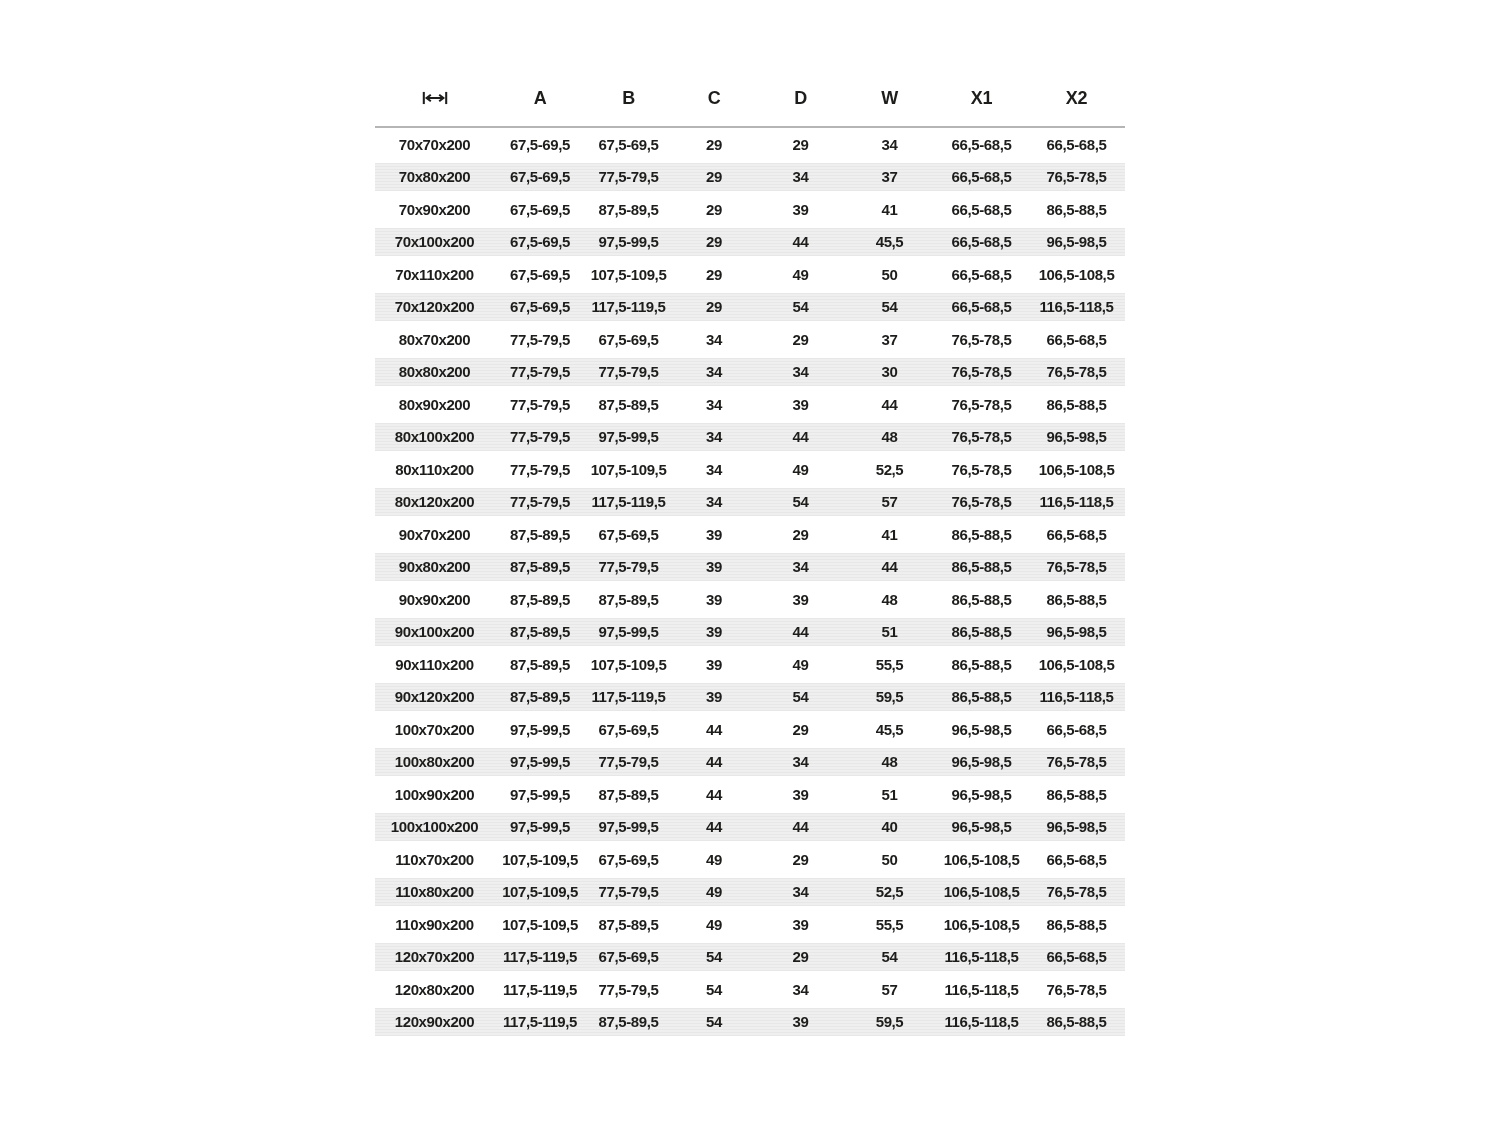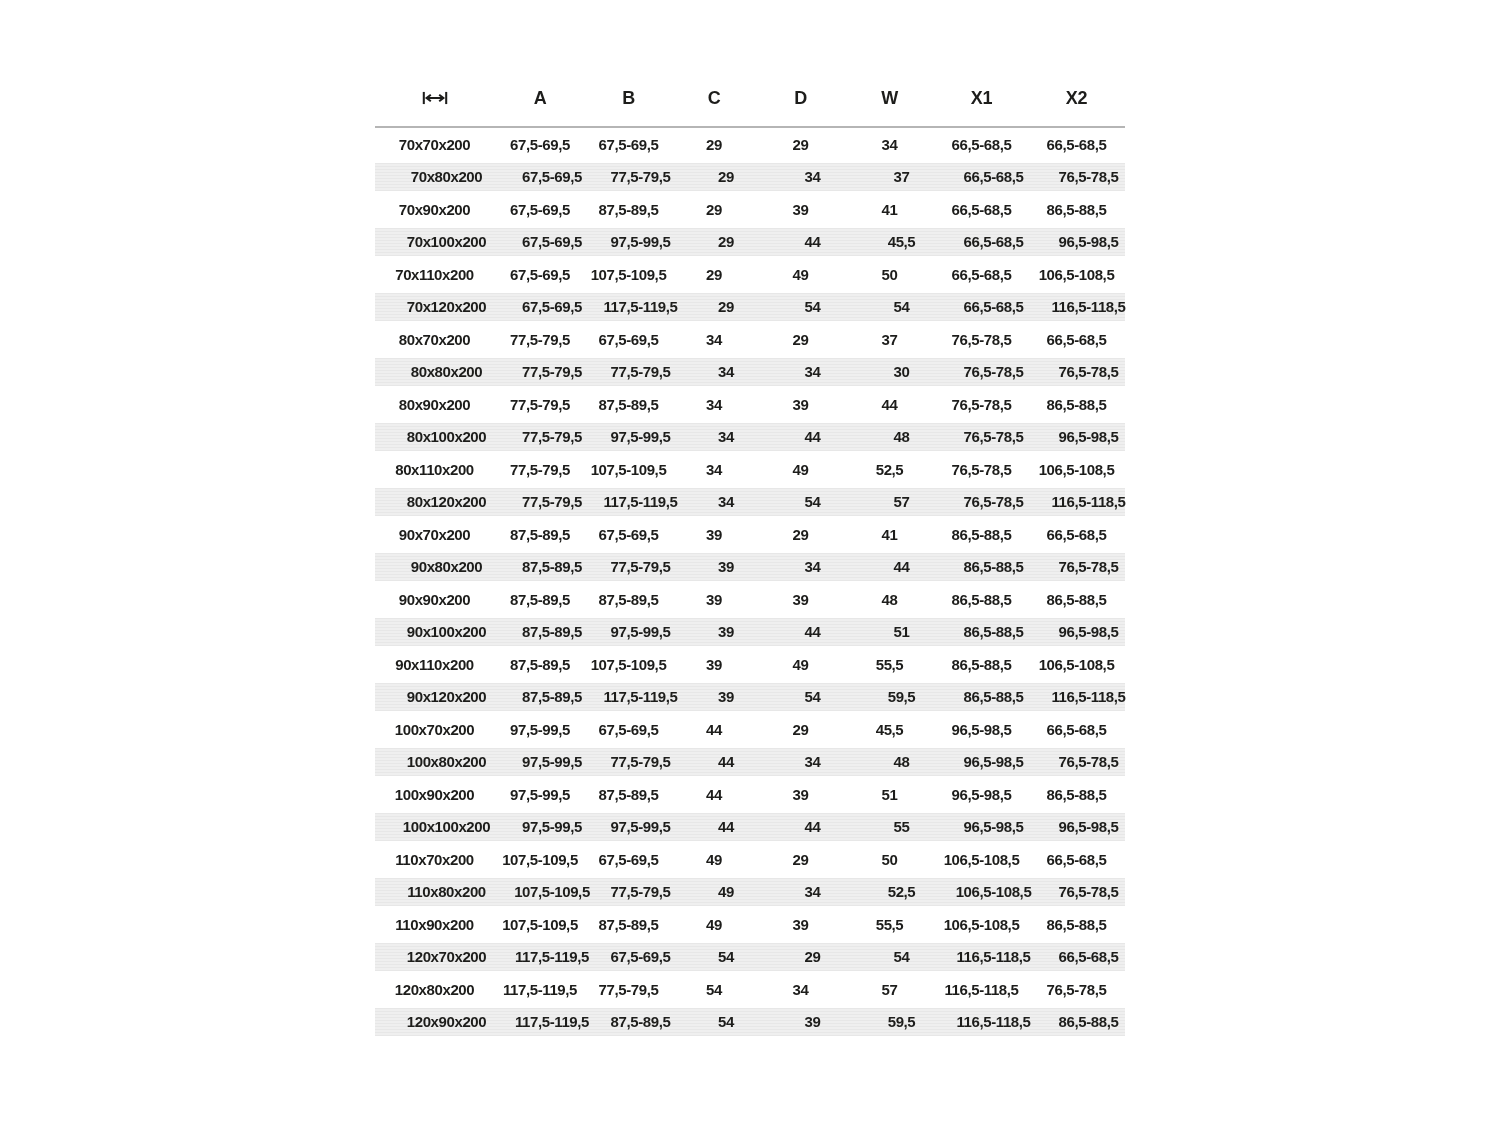--- a/index.html
+++ b/index.html
@@ -46,21 +46,20 @@
     display: grid;
     grid-template-columns: 119px 92px 85px 86px 87px 91px 93px 97px;
     height: 32.5px;
     align-items: center;
   }
   .tr.striped {
     background-image: repeating-linear-gradient(0deg, #e7e7e7 0px, #e7e7e7 1px, #efefef 1px, #efefef 3px);
     background-repeat: no-repeat;
     background-position: 0 2px;
     background-size: 100% calc(100% - 4px);
-    padding-left: 12px;
   }
   .td {
     text-align: center;
     font-weight: 700;
     font-size: 15px;
     letter-spacing: -0.4px;
     white-space: nowrap;
   }
   .dim-icon-svg { display: block; }
 </style>
@@ -299,21 +298,21 @@
           <div class="td">51</div>
           <div class="td">96,5-98,5</div>
           <div class="td">86,5-88,5</div>
         </div>
         <div class="tr striped">
           <div class="td">100x100x200</div>
           <div class="td">97,5-99,5</div>
           <div class="td">97,5-99,5</div>
           <div class="td">44</div>
           <div class="td">44</div>
-          <div class="td">55</div>
+          <div class="td">40</div>
           <div class="td">96,5-98,5</div>
           <div class="td">96,5-98,5</div>
         </div>
         <div class="tr">
           <div class="td">110x70x200</div>
           <div class="td">107,5-109,5</div>
           <div class="td">67,5-69,5</div>
           <div class="td">49</div>
           <div class="td">29</div>
           <div class="td">50</div>

